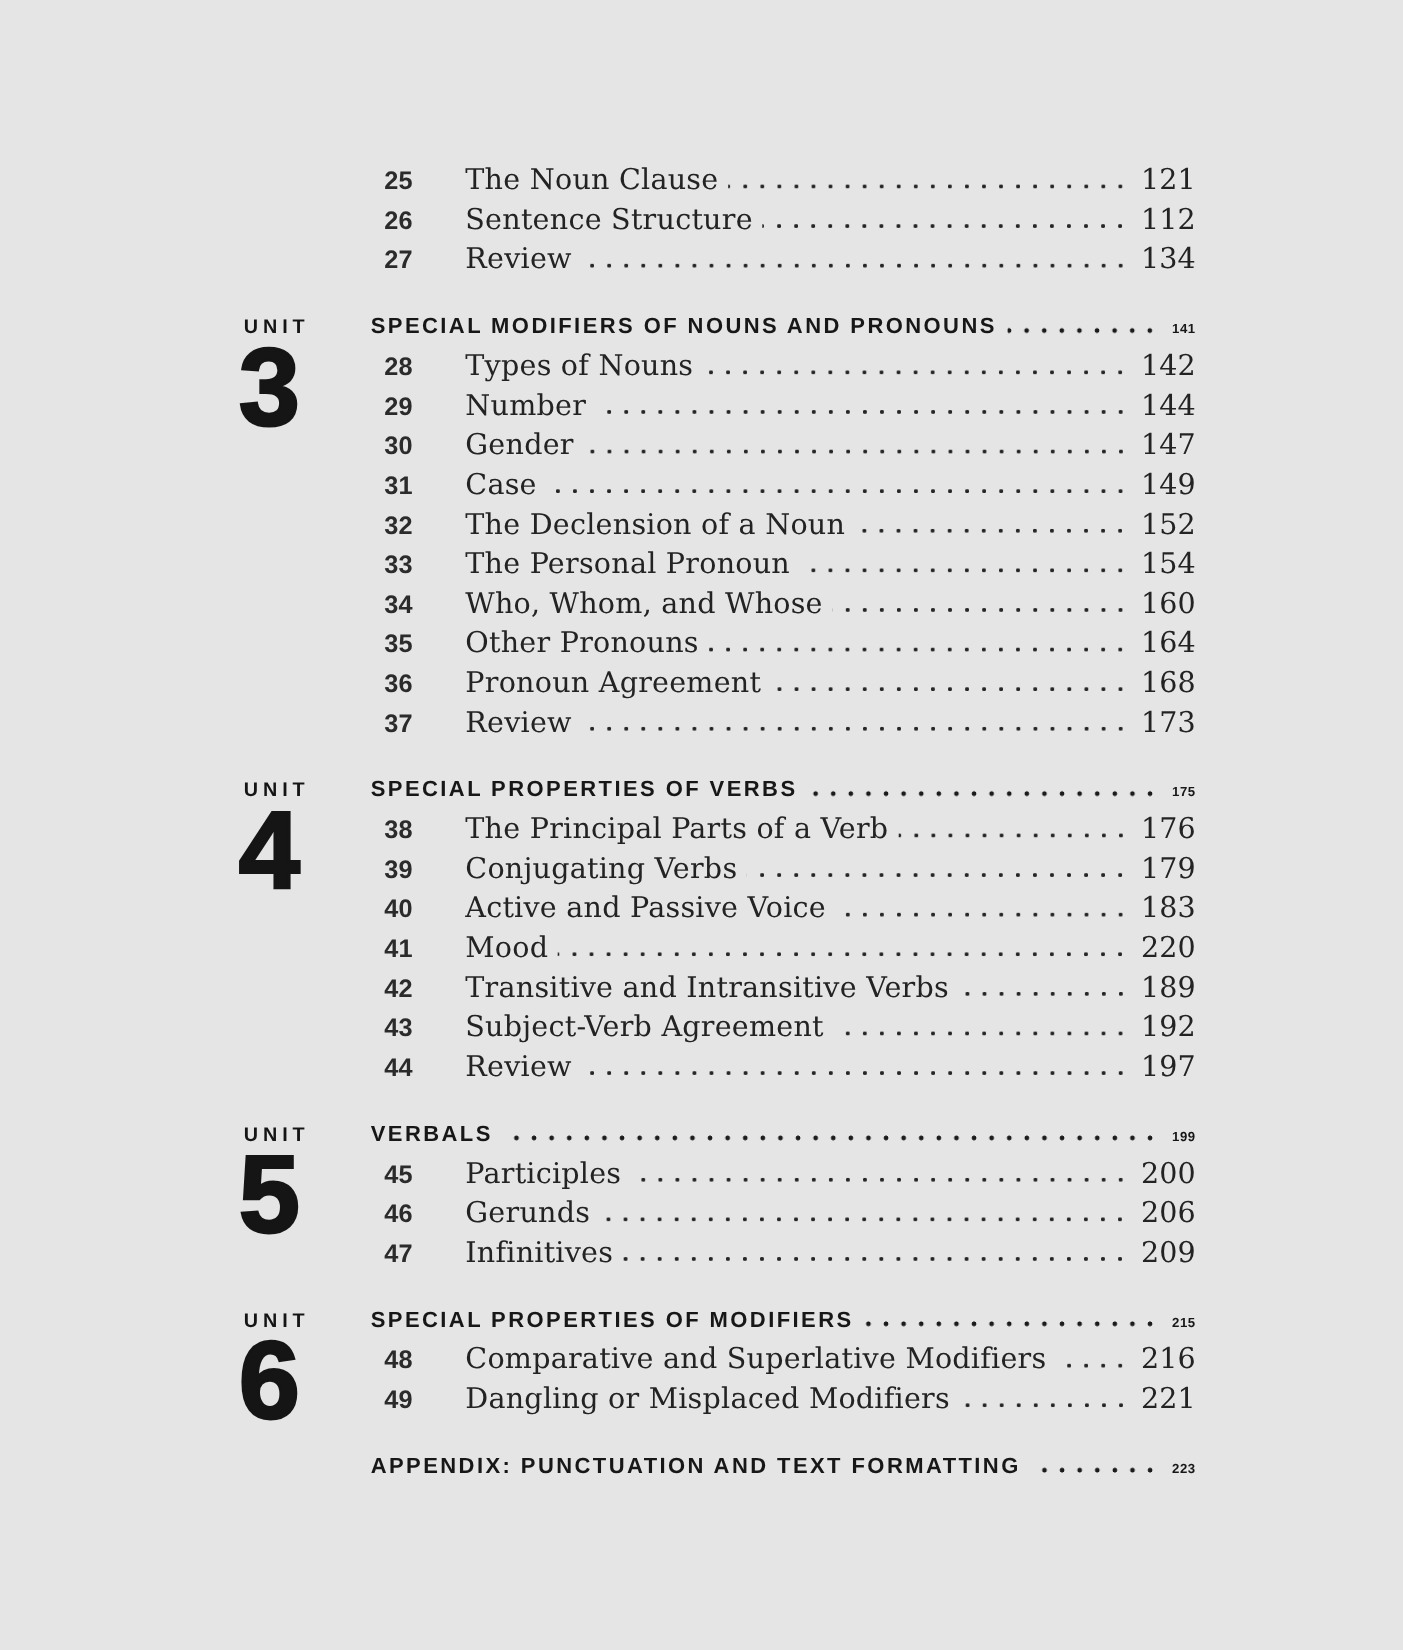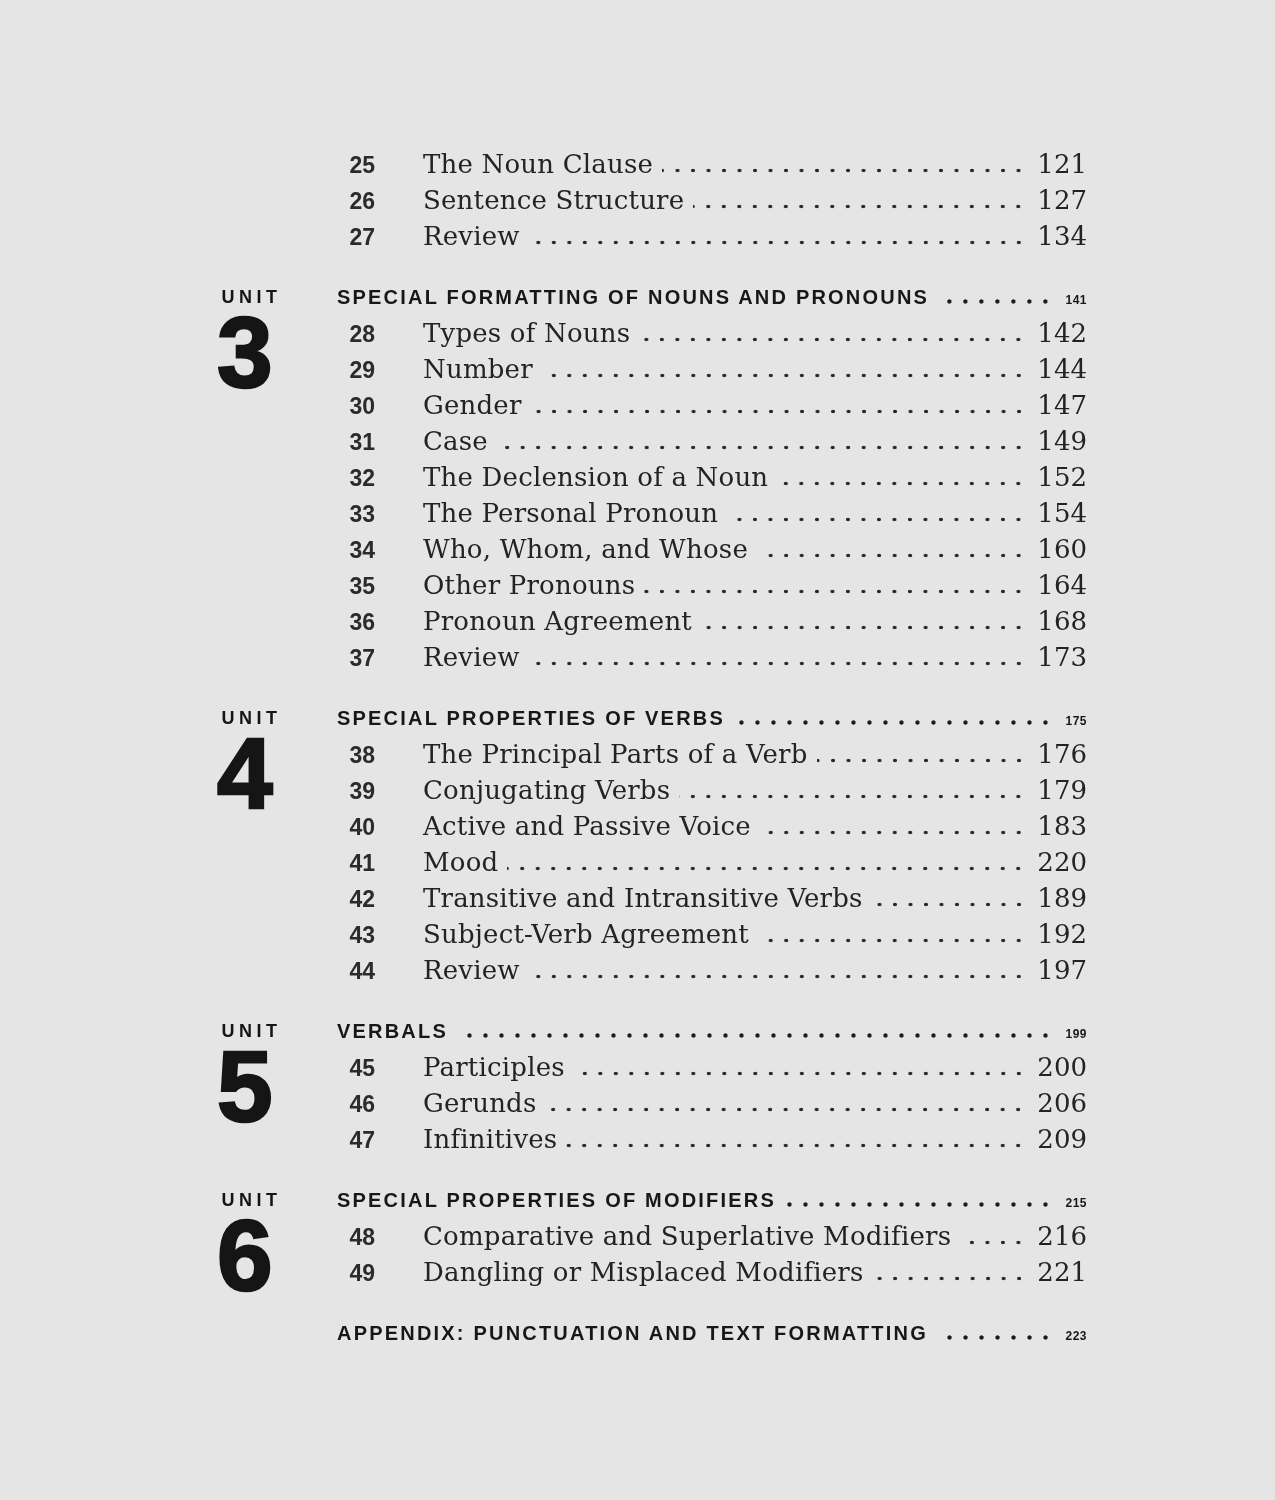--- a/index.html
+++ b/index.html
@@ -120,38 +120,38 @@
           <span class="num">25</span>
           <span class="title">The Noun Clause</span>
           <span class="leader"></span>
           <span class="pagenum">121</span>
         </div>
 
         <div class="row">
           <span class="num">26</span>
           <span class="title">Sentence Structure</span>
           <span class="leader"></span>
-          <span class="pagenum">127</span>
+          <span class="pagenum">112</span>
         </div>
 
         <div class="row">
           <span class="num">27</span>
           <span class="title">Review</span>
           <span class="leader"></span>
           <span class="pagenum">134</span>
         </div>
       </div>
 
     <section class="unit-section">
       <div class="unit-id">
         <div class="unit-word">UNIT</div>
         <div class="unit-num">3</div>
       </div>
       <div class="hrow">
-        <span class="htitle">SPECIAL FORMATTING OF NOUNS AND PRONOUNS</span>
+        <span class="htitle">SPECIAL MODIFIERS OF NOUNS AND PRONOUNS</span>
         <span class="hleader"></span>
         <span class="hpage">141</span>
       </div>
       <div class="rows">
 
           <div class="row">
             <span class="num">28</span>
             <span class="title">Types of Nouns</span>
             <span class="leader"></span>
             <span class="pagenum">142</span>

